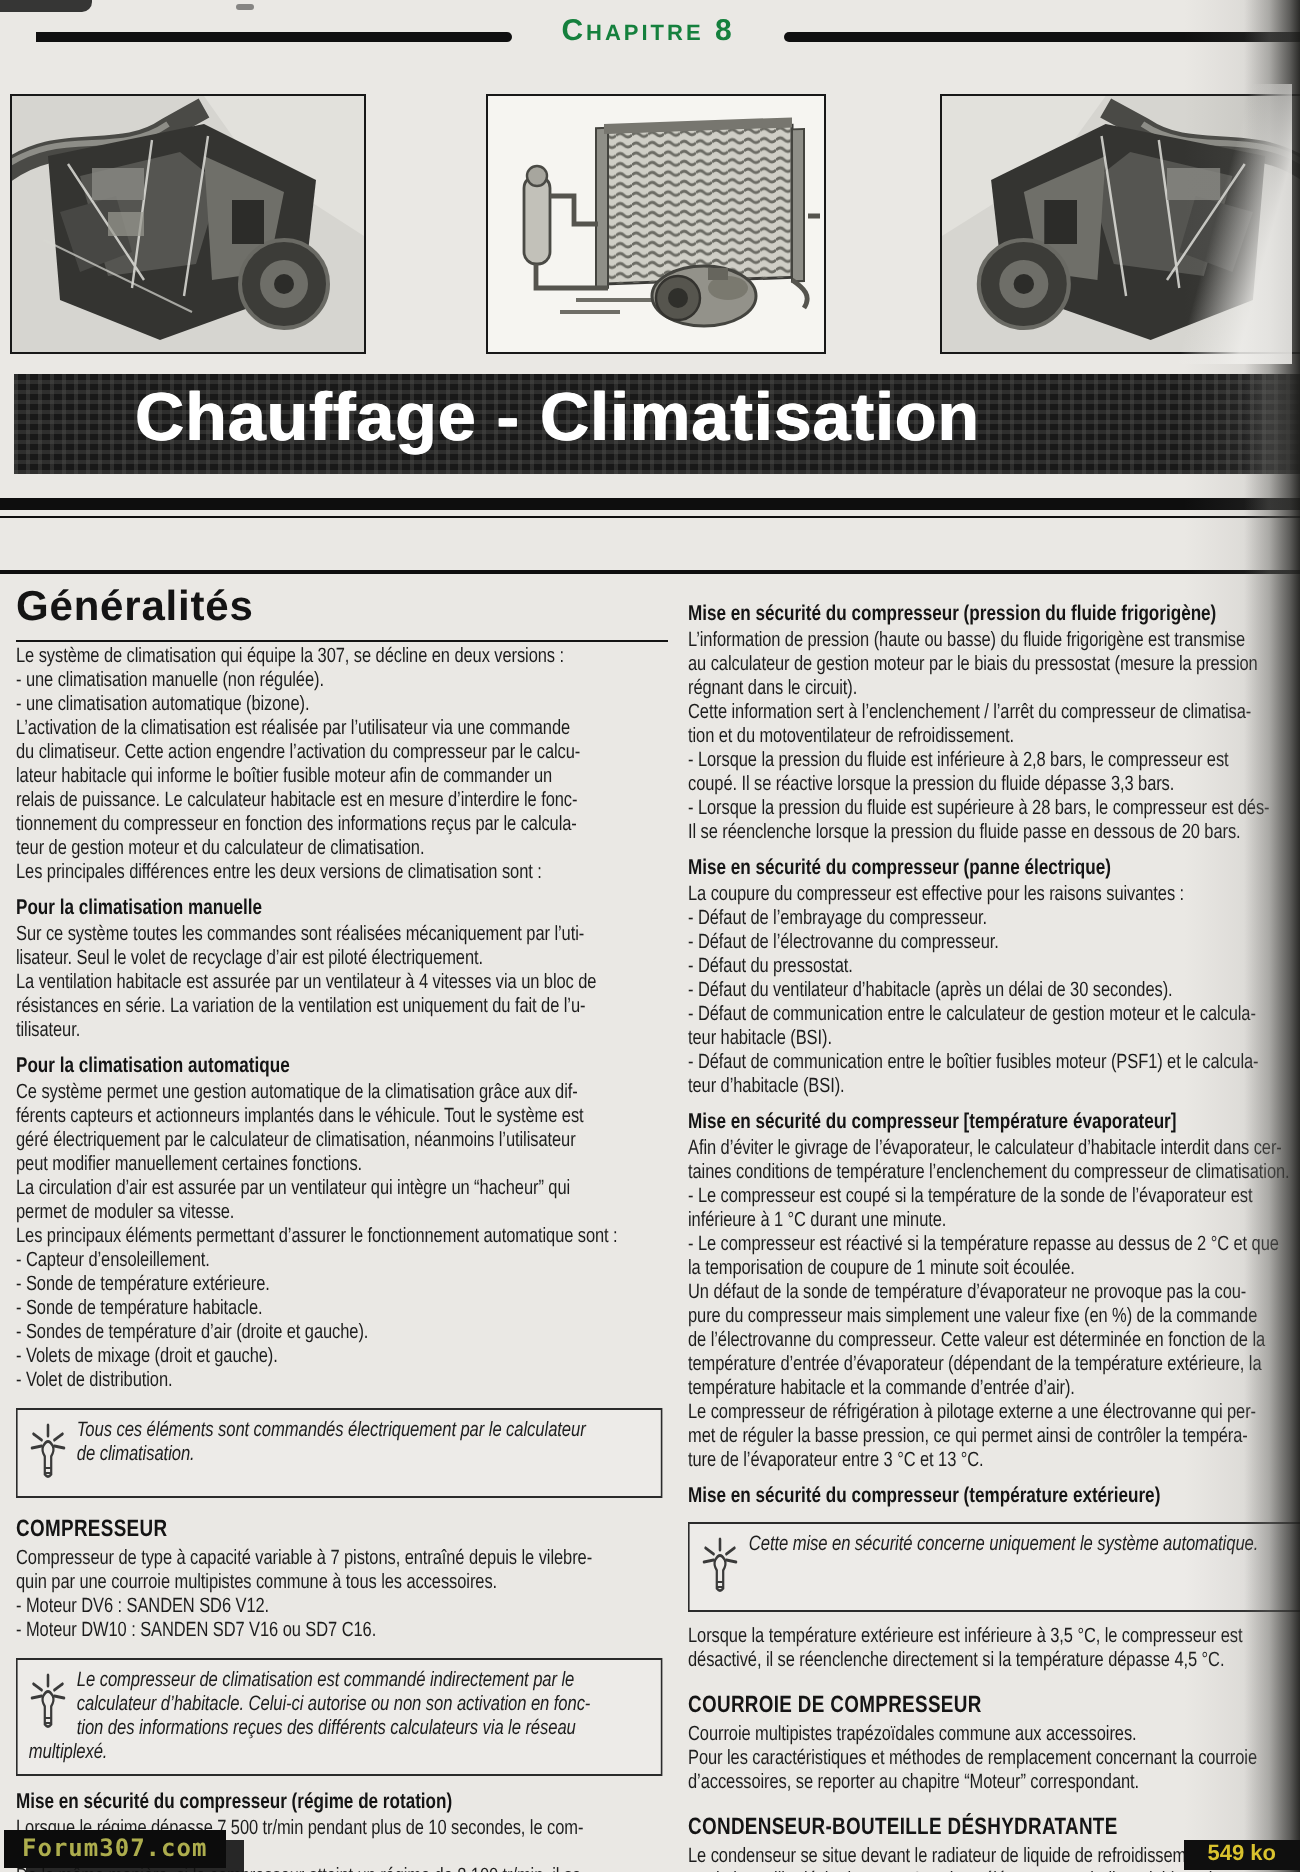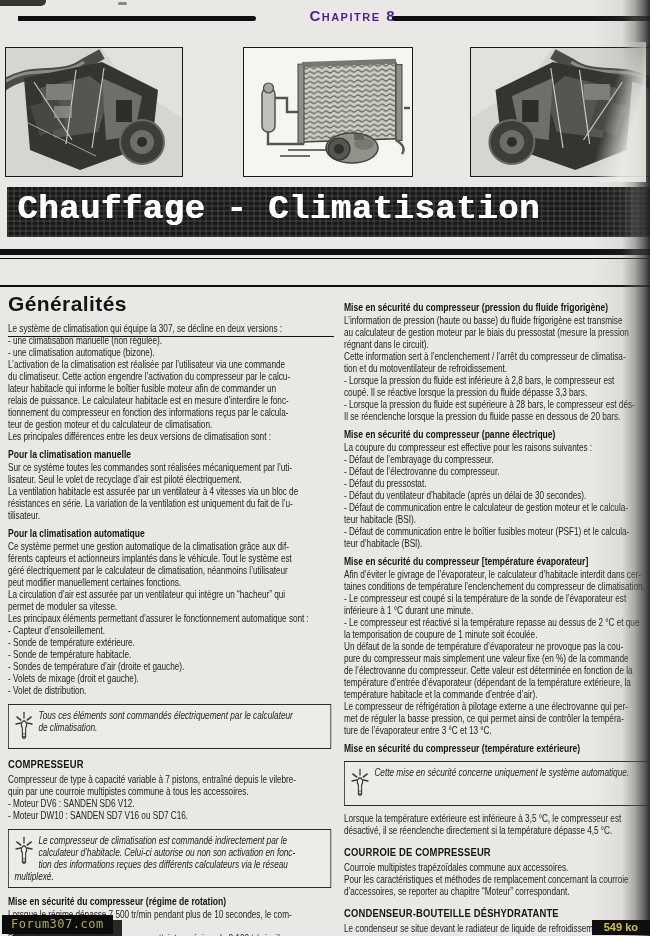--- a/index.html
+++ b/index.html
@@ -8,64 +8,64 @@
 
   
   .smudge{position:absolute;background:#161616;}
   #smudge1{left:0;top:0;width:46px;height:6px;border-radius:0 0 5px 0;opacity:.85;}
   #smudge2{left:118px;top:2px;width:9px;height:3px;border-radius:2px;opacity:.55;background:#333;}
 
   
   .chap-rule{position:absolute;top:16px;height:5px;background:#101010;}
   #chap-rule-l{left:18px;width:238px;border-radius:0 3px 3px 0;}
   #chap-rule-r{left:392px;width:258px;border-radius:3px 0 0 3px;}
-  #chap-text{position:absolute;left:252px;top:7px;width:144px;text-align:right;
-             font-size:15px;font-weight:bold;font-variant:small-caps;letter-spacing:1.5px;color:#4c1d95;}
+  #chap-text{position:absolute;left:252px;top:7px;width:144px;text-align:center;
+             font-size:15px;font-weight:bold;font-variant:small-caps;letter-spacing:1.5px;color:#15803d;}
 
   
   .photo{position:absolute;top:47px;height:128px;border:1.4px solid #181818;background:#e9e8e3;overflow:hidden;}
   #photo-left{left:5px;width:176px;}
   #photo-mid{left:243px;width:168px;background:#f6f5f1;}
   #photo-right{left:470px;width:180px;}
   #photo-right svg{transform:scaleX(-1);}
   .photo svg{display:block;}
 
   
   #banner{position:absolute;left:7px;top:187px;width:643px;height:50px;background:#181818;
      background-image:repeating-linear-gradient(0deg, rgba(82,82,80,.38) 0 2px, rgba(0,0,0,0) 2px 5px),
-                      repeating-linear-gradient(90deg, rgba(95,95,92,.30) 0 2px, rgba(0,0,0,0) 2px 6px);font-family:Liberation Mono, monospace;}
+                      repeating-linear-gradient(90deg, rgba(95,95,92,.30) 0 2px, rgba(0,0,0,0) 2px 6px);}
   #banner .t{position:absolute;left:0;right:100px;top:3px;text-align:center;font-size:34px;
      font-weight:bold;color:#ffffff;letter-spacing:.5px;text-shadow:.6px 0 0 #fff;}
 
   
   #sec-bar{position:absolute;left:0;top:249px;width:650px;height:6px;background:#0e0e0e;}
   #sec-line-top{position:absolute;left:0;top:257.5px;width:650px;height:1.8px;background:#0e0e0e;}
   #sec-title{position:absolute;left:34px;top:258px;width:616px;height:26px;line-height:26px;
      text-align:center;font-size:25px;font-weight:bold;letter-spacing:3px;color:#101010;}
   #sec-line-bot{position:absolute;left:0;top:284.5px;width:650px;height:2.2px;background:#0e0e0e;}
 
   
-  #gen-heading{position:absolute;left:8px;top:292px;width:326px;padding-bottom:20px;
+  #gen-heading{position:absolute;left:8px;top:292px;width:326px;padding-bottom:4px;
      border-bottom:1.6px solid #141414;font-size:21px;font-weight:bold;letter-spacing:.4px;color:#141414;}
 
   
   .col{position:absolute;transform:scaleX(0.8);transform-origin:0 0;}
   #colL{left:8px;top:323px;width:404px;}
   #colR{left:344px;top:296px;width:432px;}
   .tline{white-space:nowrap;height:12px;line-height:12.2px;font-size:10.3px;letter-spacing:-.05px;color:#1d1d1d;}
   .para{margin:0 0 4px 0;}
   .sub-h{font-weight:bold;font-size:10.7px;margin:5px 0 2px 0;color:#141414;white-space:nowrap;}
   .caps-h{font-weight:bold;font-size:11.8px;margin:8px 0 3px 0;letter-spacing:.2px;color:#141414;white-space:nowrap;}
   .note{border:1.3px solid #2b2b2b;padding:5px 8px 4px 7px;margin:7px 0;min-height:34px;background:rgba(255,255,255,.15);}
   .note .lamp{float:left;width:24px;height:32px;margin:0 6px 0 0;}
   .note .tline{font-style:italic;font-size:10.4px;}
 
   
   #watermark{position:absolute;left:2px;top:915px;background:#0c0c0c;color:#adad4d;
-     font-family:"DejaVu Sans Mono",monospace;font-weight:normal;font-size:12px;letter-spacing:.5px;
+     font-family:"DejaVu Sans Mono",monospace;font-weight:bold;font-size:12px;letter-spacing:.5px;
      padding:2px 9px 3px 9px;z-index:45;box-shadow:10px 4px 0 -1px rgba(18,18,18,.9);}
   #size-badge{position:absolute;right:0;top:920px;background:#0f0f0f;color:#d9c22e;
      font-family:Liberation Sans, sans-serif;font-weight:bold;font-size:11px;
      padding:1px 12px 2px 12px;z-index:46;}
 
   
   #edge-soft{position:absolute;right:0;top:0;width:58px;height:936px;z-index:39;pointer-events:none;
      background:linear-gradient(to right, rgba(120,120,118,0) 0%, rgba(120,120,118,.22) 100%);}
   #edge{position:absolute;right:0;top:0;width:28px;height:936px;z-index:40;pointer-events:none;
      background:linear-gradient(to right, rgba(70,70,68,0) 0%, rgba(95,95,92,.38) 45%, rgba(52,52,50,.75) 82%, rgba(28,28,26,.92) 100%);}

